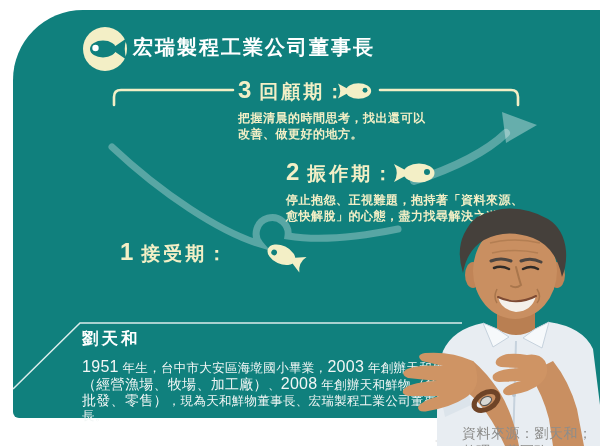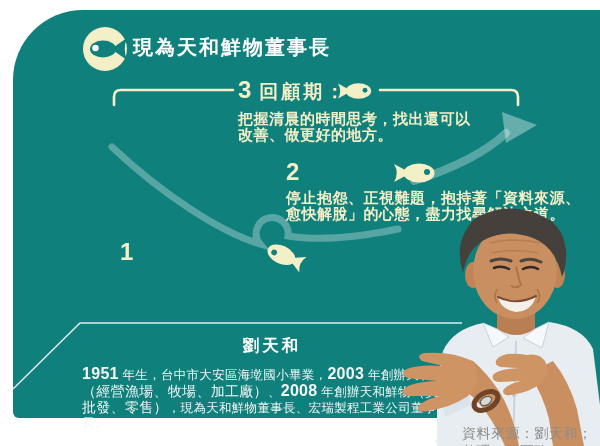--- a/index.html
+++ b/index.html
@@ -15,31 +15,31 @@
   .logo{position:absolute;left:82px;top:26px;width:46px;height:46px;}
   .title{
     position:absolute;left:133px;top:34px;margin:0;
     font-size:20px;font-weight:700;color:#ffffff;letter-spacing:2px;
   }
   .stage{position:absolute;color:#f3efc6;}
   .stage-head{display:flex;align-items:baseline;gap:8px;}
   .stage-num{font-size:24px;font-weight:700;line-height:1;}
   .stage-name{font-size:19px;font-weight:700;letter-spacing:3px;}
   .stage-desc{
-    margin:6px 0 0 0;font-size:15px;font-weight:600;line-height:15.5px;
+    margin:6px 0 0 0;font-size:12px;font-weight:600;line-height:15.5px;
     letter-spacing:0.5px;white-space:pre-line;color:#f3efc6;
   }
   #stage-3{left:238px;top:78px;}
   #stage-2{left:286px;top:160px;}
   #stage-1{left:120px;top:240px;}
   #stage-1 .stage-desc{margin-left:-2px;}
   .profile{position:absolute;left:82px;top:328px;width:380px;color:#f2f6f5;}
-  .profile-name{margin:7px;font-size:16.5px;font-weight:700;letter-spacing:3px;color:#ffffff;text-align:center;}
+  .profile-name{margin:0;font-size:16.5px;font-weight:700;letter-spacing:3px;color:#ffffff;}
   .profile-bio{margin:9px 0 0 0;font-size:12.5px;line-height:15px;letter-spacing:0.3px;}
-  .seg-num{font-size:16px;font-weight:700;}
+  .seg-num{font-size:16px;font-weight:400;}
   .seg-small{font-size:14px;}
   .portrait{position:absolute;left:385px;top:205px;width:215px;height:241px;}
   .credit{
     position:absolute;left:462px;top:425px;font-size:14px;color:#8d8d8b;
     letter-spacing:0.5px;font-family:Liberation Sans, sans-serif;
   }
 </style>
 </head>
 <body>
 
@@ -71,42 +71,44 @@
     <polyline points="13,389 80,323 462,323" fill="none" stroke="#ffffff" stroke-width="1.5" opacity="0.85"></polyline>
   </svg>
 
   <svg class="logo" viewBox="0 0 46 46">
     <circle cx="23" cy="23" r="22" fill="#f3efc6"></circle>
     <ellipse cx="21" cy="23" rx="13" ry="8.5" fill="#10807d"></ellipse>
     <path d="M 29 23 L 45 12 Q 40.5 23 45 34 Z" fill="#10807d"></path>
     <circle cx="13.5" cy="22" r="3.2" fill="#ffffff"></circle>
   </svg>
 
-  <h1 class="title">現為天和鮮物董事長</h1>
+  <h1 class="title">宏瑞製程工業公司董事長</h1>
 
   <div class="stage" id="stage-3">
     <div class="stage-head">
       <span class="stage-num">3</span>
       <span class="stage-name">回顧期：</span>
     </div>
     <p class="stage-desc">把握清晨的時間思考，找出還可以
 改善、做更好的地方。</p>
   </div>
 
   <div class="stage" id="stage-2">
     <div class="stage-head">
       <span class="stage-num">2</span>
+      <span class="stage-name">振作期：</span>
     </div>
     <p class="stage-desc">停止抱怨、正視難題，抱持著「資料來源、
 愈快解脫」的心態，盡力找尋解決之道。</p>
   </div>
 
   <div class="stage" id="stage-1">
     <div class="stage-head">
       <span class="stage-num">1</span>
+      <span class="stage-name">接受期：</span>
     </div>
   </div>
 
   <div class="profile">
     <h2 class="profile-name">劉天和</h2>
     <p class="profile-bio"><span class="seg-num">1951</span><span class="seg-normal"> 年生，台中市大安區海墘國小畢業，</span><span class="seg-num">2003</span><span class="seg-normal"> 年創辦天和生物</span><span class="seg-small">（經營漁場、牧場、加工廠）</span><span class="seg-normal">、</span><span class="seg-num">2008</span><span class="seg-normal"> 年創辦天和鮮物</span><span class="seg-small">（負責批發、零售）</span><span class="seg-normal">，現為天和鮮物董事長、宏瑞製程工業公司董事長。</span></p>
   </div>
 
   <svg class="portrait" viewBox="0 0 215 241">
     <ellipse cx="120" cy="236" rx="70" ry="5" fill="#000000" opacity="0.08"></ellipse>

